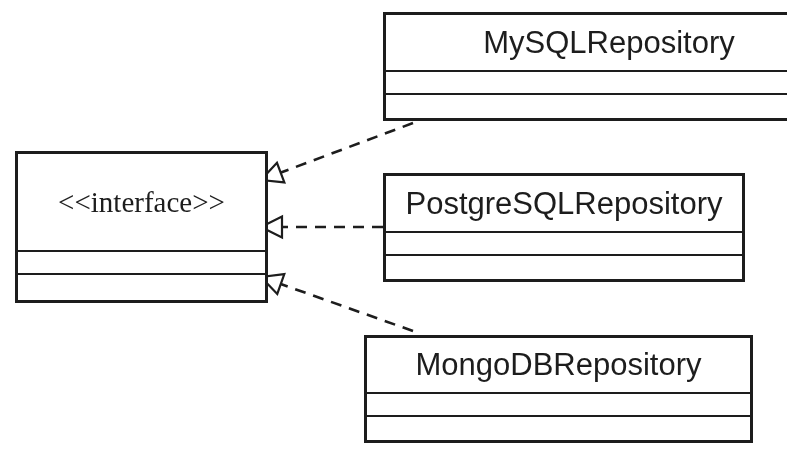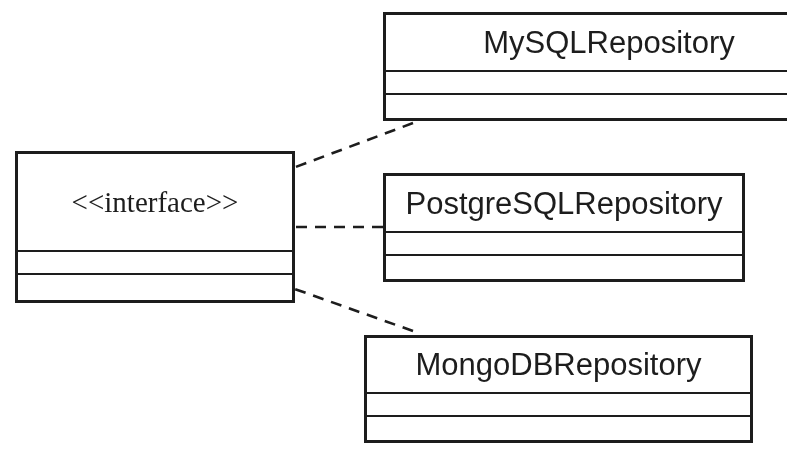--- a/index.html
+++ b/index.html
@@ -48,21 +48,21 @@
   }
   .class-name {
     font-family: "Liberation Sans", sans-serif;
     font-size: 31px;
   }
   .compartment {
     flex: 0 0 auto;
     border-top: 2px solid #1d1d1d;
   }
   
-  .box-interface { left: 15px; top: 151px; width: 280px; height: 152px; }
+  .box-interface { left: 15px; top: 151px; width: 253px; height: 152px; }
   .box-interface .comp-attrs { height: 21px; }
   .box-interface .comp-ops   { height: 25px; }
   
   .box-mysql    { left: 383px; top: 12px;  width: 452px; height: 109px; }
   .box-postgres { left: 383px; top: 173px; width: 362px; height: 109px; }
   .box-mongo    { left: 364px; top: 335px; width: 389px; height: 108px; }
   .class-box .comp-attrs { height: 21px; }
   .class-box .comp-ops   { height: 23px; }
 </style>
 </head>

